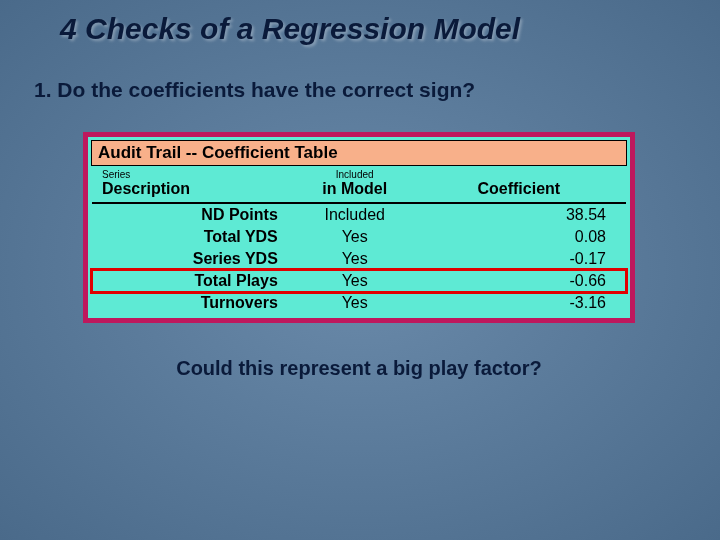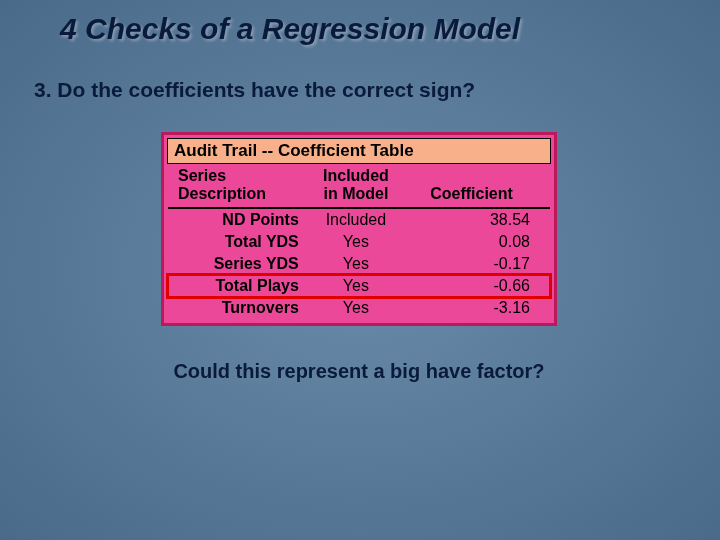--- a/index.html
+++ b/index.html
@@ -33,44 +33,44 @@
     color: #0a1a3a;
     margin-bottom: 30px;
     padding-left: 6px;
   }
   .table-wrap {
     display: flex;
     justify-content: center;
     margin-bottom: 34px;
   }
   .table-box {
-    background: #ec4899;
-    border: 3px solid #be185d;
-    width: 396px;
+    background: #5eead4;
+    border: 5px solid #be185d;
+    width: 552px;
   }
   .table-title {
     background: #f8b08a;
     border: 1px solid #000;
     margin: 3px;
     padding: 2px 6px;
     font-family: Arial, sans-serif;
     font-weight: bold;
     font-size: 17px;
     color: #000;
   }
   table {
     border-collapse: collapse;
     width: calc(100% - 8px);
     margin: 0 4px 4px 4px;
     font-family: Arial, sans-serif;
     color: #000;
   }
   thead tr:first-child th {
-    font-weight: bold;
-    font-size: 16px;
+    font-weight: normal;
+    font-size: 10px;
     padding: 0 6px;
     text-align: center;
   }
   thead tr:nth-child(2) th {
     font-weight: bold;
     font-size: 16px;
     padding: 0 6px 4px 6px;
     border-bottom: 2px solid #000;
     text-align: center;
   }
@@ -110,21 +110,21 @@
   }
 </style>
 </head>
 <body>
 
 <div class="slide-title">
   <h1>4 Checks of a Regression Model</h1>
 </div>
 
 <div class="body-area">
-  <div class="question">3.  Do the coefficients have the correct sign?</div>
+  <div class="question">1.  Do the coefficients have the correct sign?</div>
 
   <div class="table-wrap">
     <div class="table-box">
       <div class="table-title">Audit Trail -- Coefficient Table</div>
       <table>
         <thead>
           <tr>
             <th>Series</th>
             <th>Included</th>
             <th></th>
@@ -159,14 +159,14 @@
           <tr>
             <td>Turnovers</td>
             <td>Yes</td>
             <td>-3.16</td>
           </tr>
         </tbody>
       </table>
     </div>
   </div>
 
-  <div class="footer-q">Could this represent a big have factor?</div>
+  <div class="footer-q">Could this represent a big play factor?</div>
 </div>
 
 </body></html>

